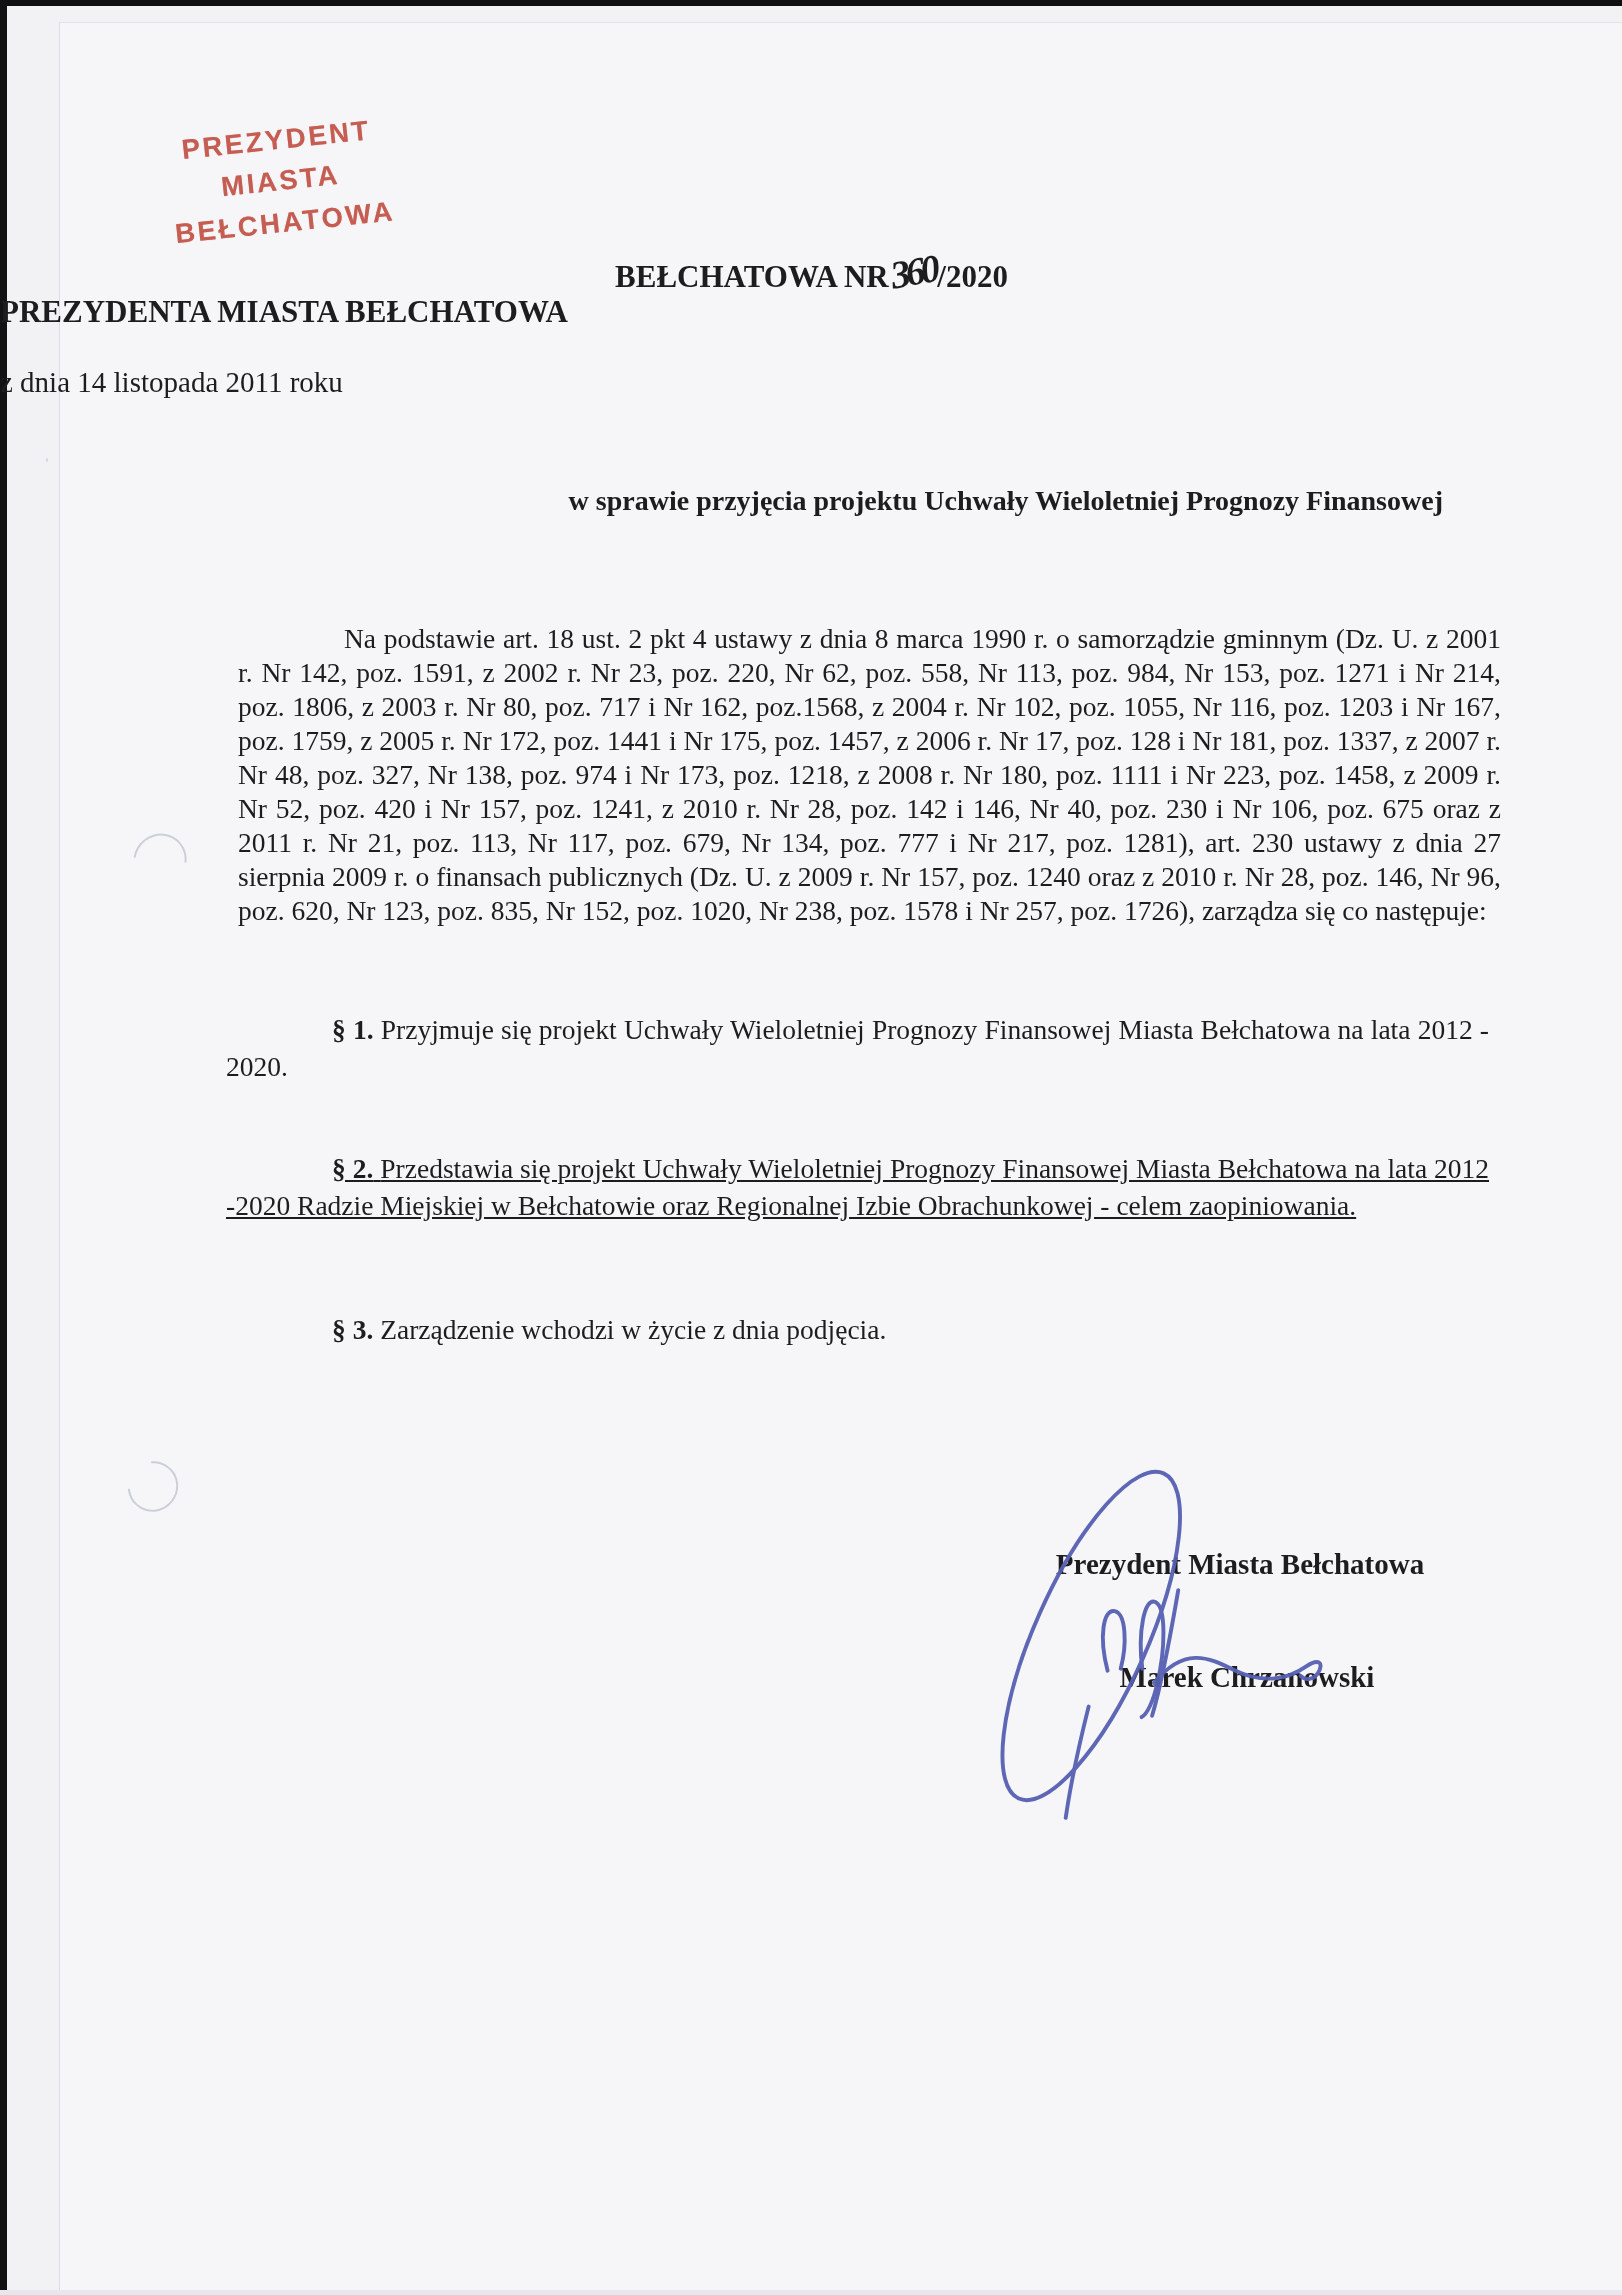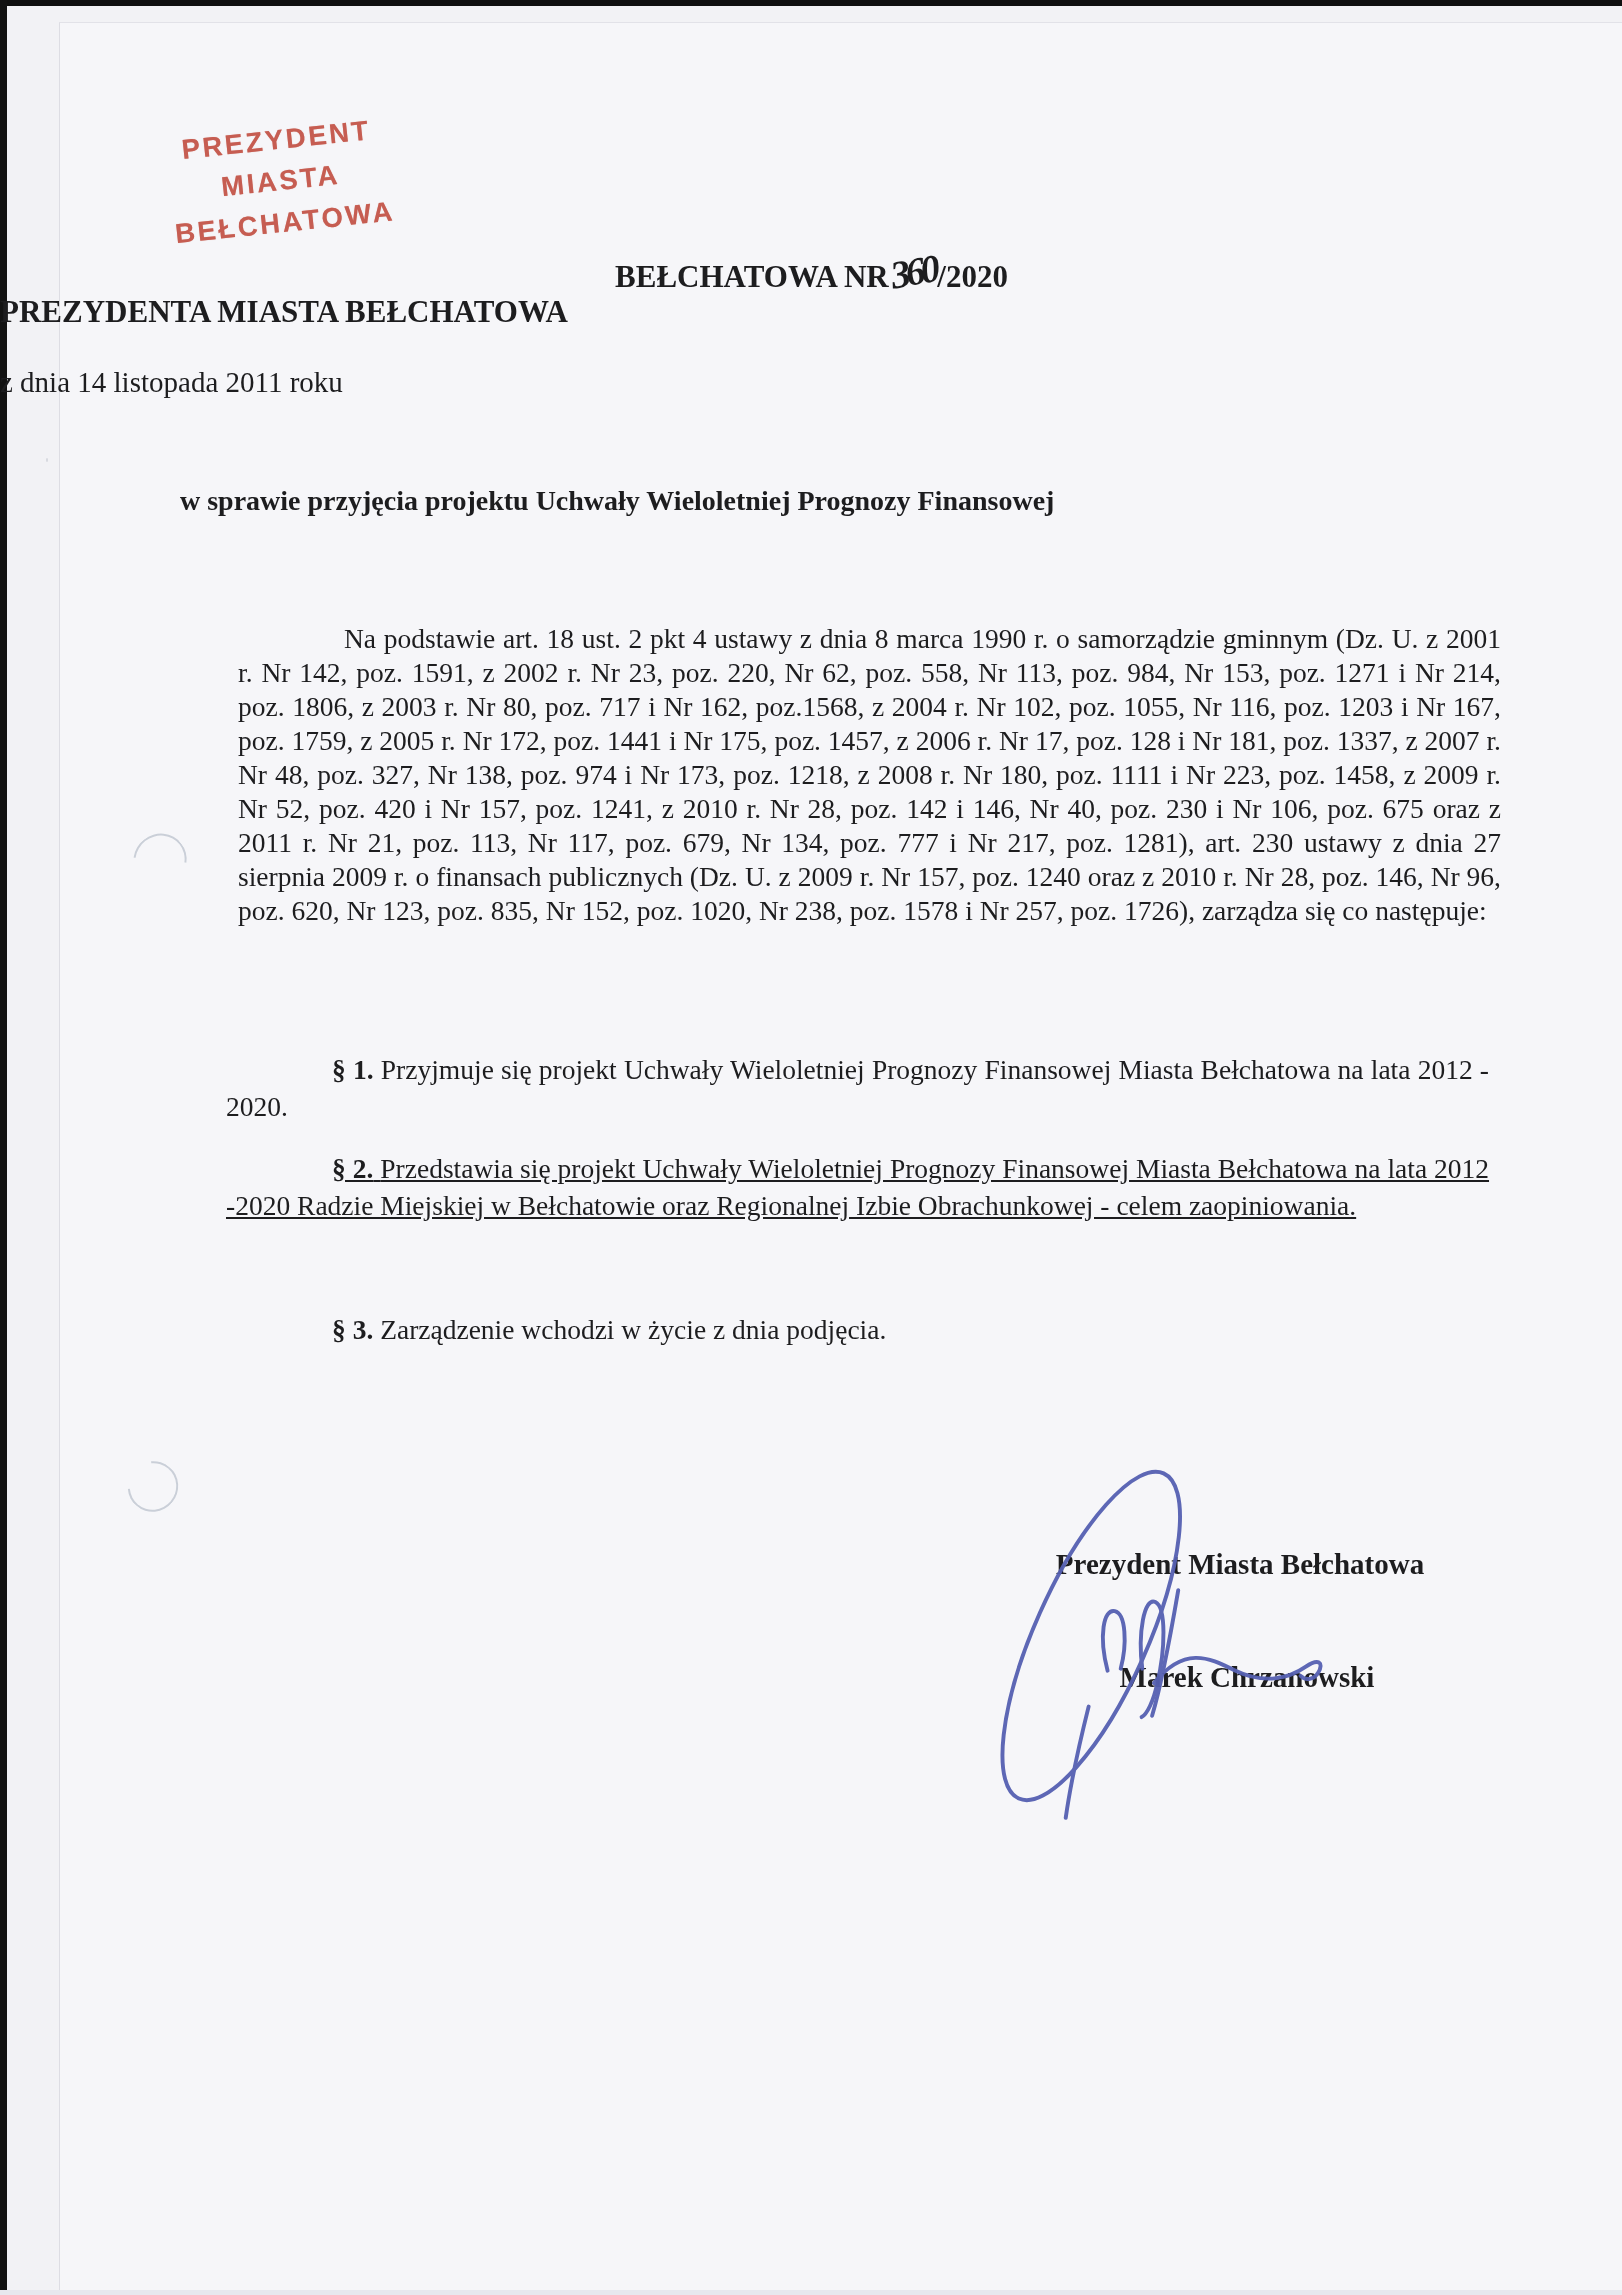--- a/index.html
+++ b/index.html
@@ -49,34 +49,34 @@
     display:inline-block;
     font-size:39px;
     font-style:italic;
     font-weight:600;
     letter-spacing:-4.6px;
     transform:rotate(-10deg) translateY(-2px);
     margin:0 1.3px 0 2.6px;
   }
   .title-line2{position:absolute;left:0;top:294px;width:1623px;font-weight:700;font-size:31px;}
   .date-line{position:absolute;left:0;top:366px;width:1623px;text-align:left;font-size:29px;}
-  .subject{position:absolute;left:180px;top:482px;width:1263px;text-align:left;font-weight:700;font-size:28px;line-height:37px;}
+  .subject{position:absolute;left:180px;top:482px;width:1263px;text-align:right;font-weight:700;font-size:28px;line-height:37px;}
 
   .legal{
     position:absolute;left:226px;top:622px;width:1263px;
     font-size:27.5px;line-height:34px;
     text-align:justify;text-indent:106px;margin-left:12px;
   }
   .section{
     position:absolute;left:226px;width:1263px;
     font-size:27.5px;line-height:37px;
     text-align:justify;text-indent:106px;
   }
   .section .sym{font-weight:700;}
-  .sec1{top:1051px;font-family:Liberation Serif, serif;}
+  .sec1{top:1011px;font-family:Liberation Serif, serif;}
   .sec2{top:1150px;text-decoration:underline;}
   .sec3{top:1311px;}
 
   .sig-role{position:absolute;left:1011px;top:1548px;width:458px;text-align:center;font-weight:700;font-size:29px;}
   .sig-name{position:absolute;left:1018px;top:1661px;width:458px;text-align:center;font-weight:700;font-size:29px;}
   .sig-svg{position:absolute;left:910px;top:1433px;width:458px;height:419px;}
 
   .hole{position:absolute;border-style:solid;border-radius:50%;}
   .hole1{
     left:133px;top:834px;width:54px;height:52px;

